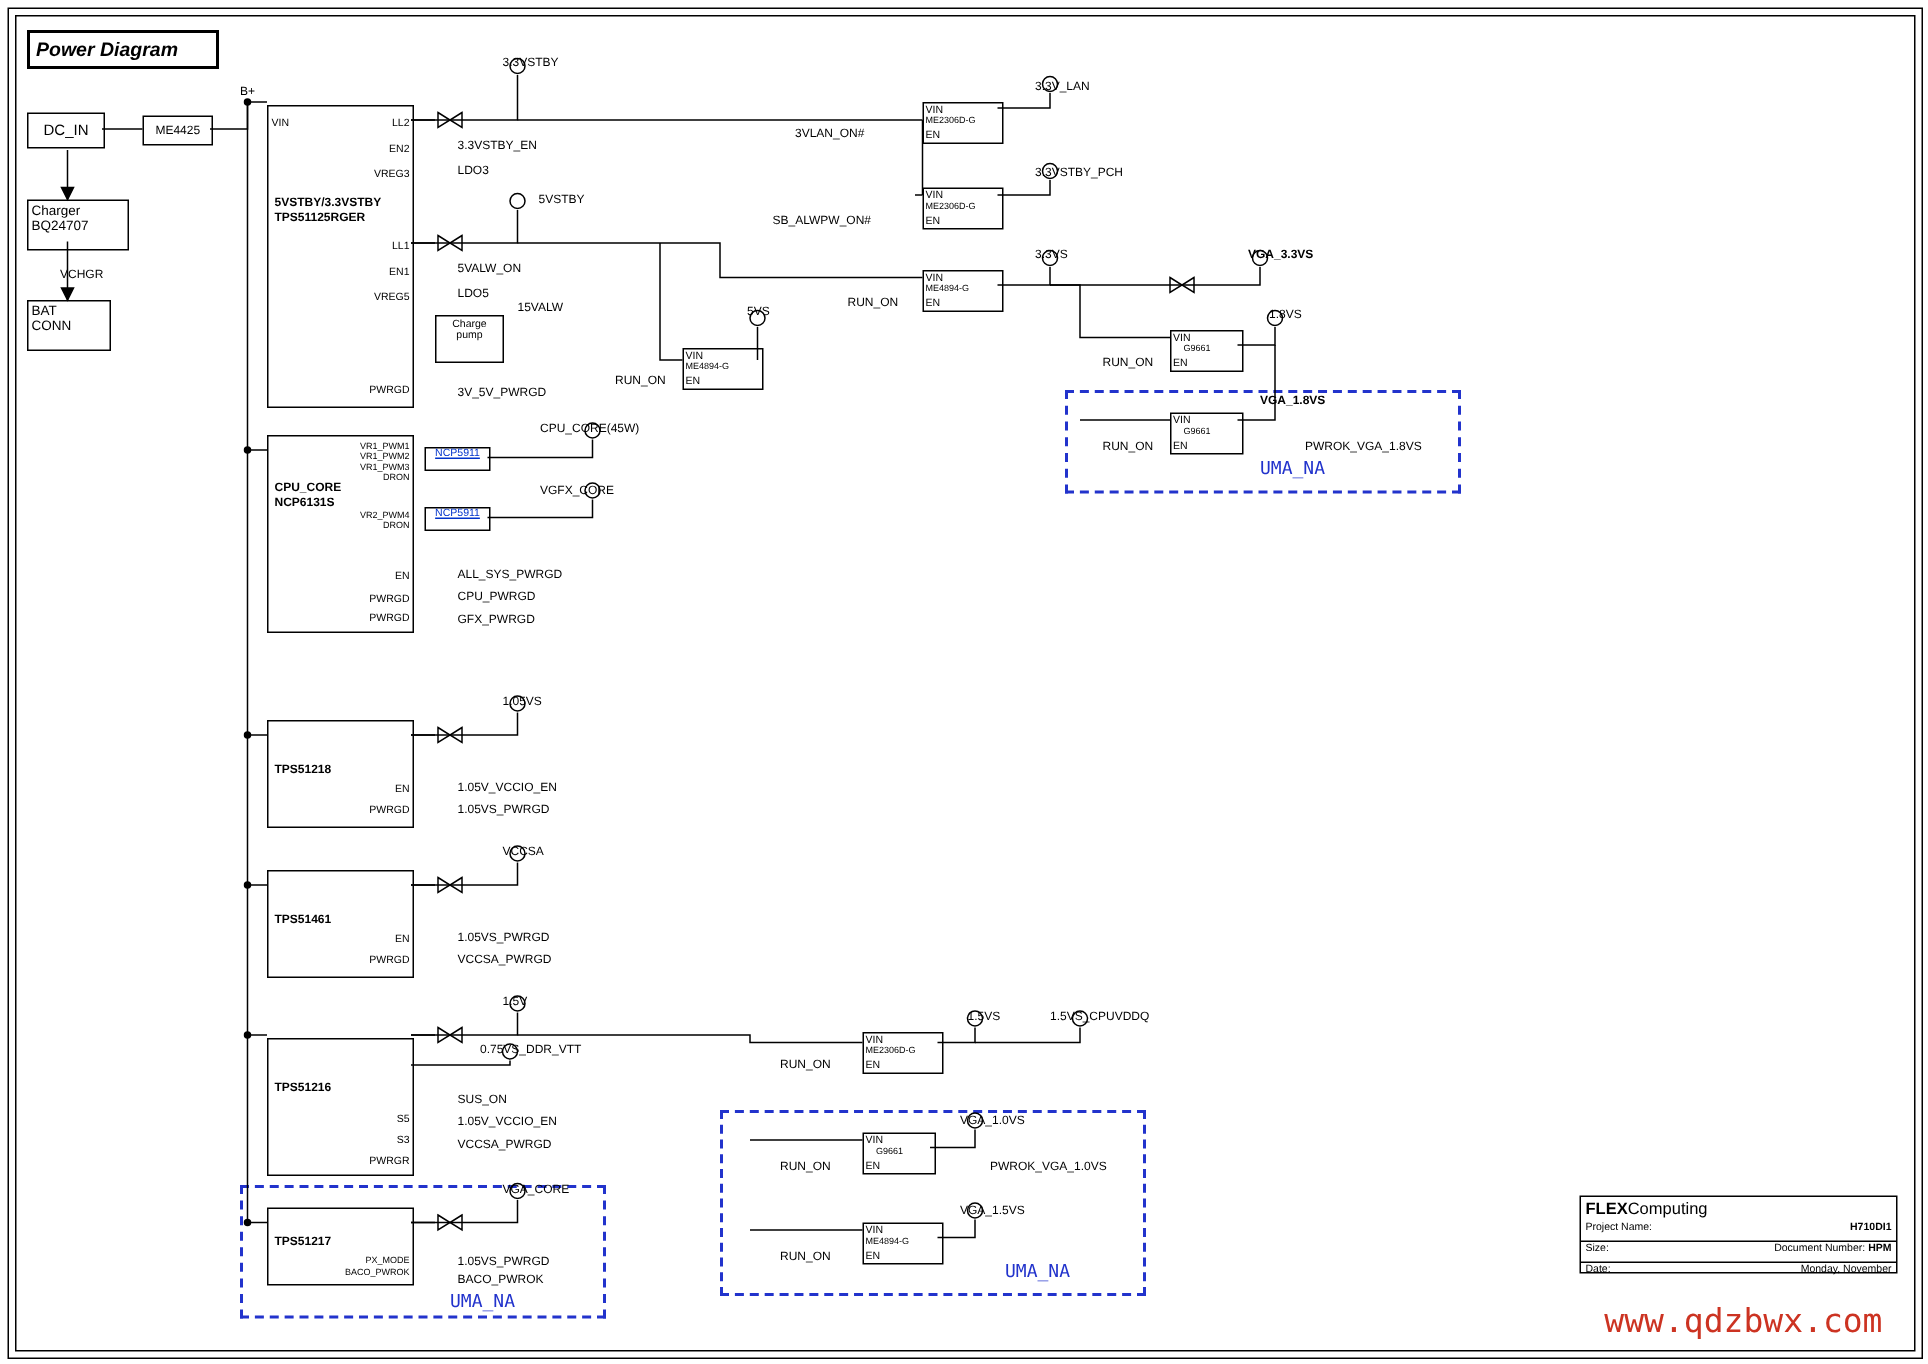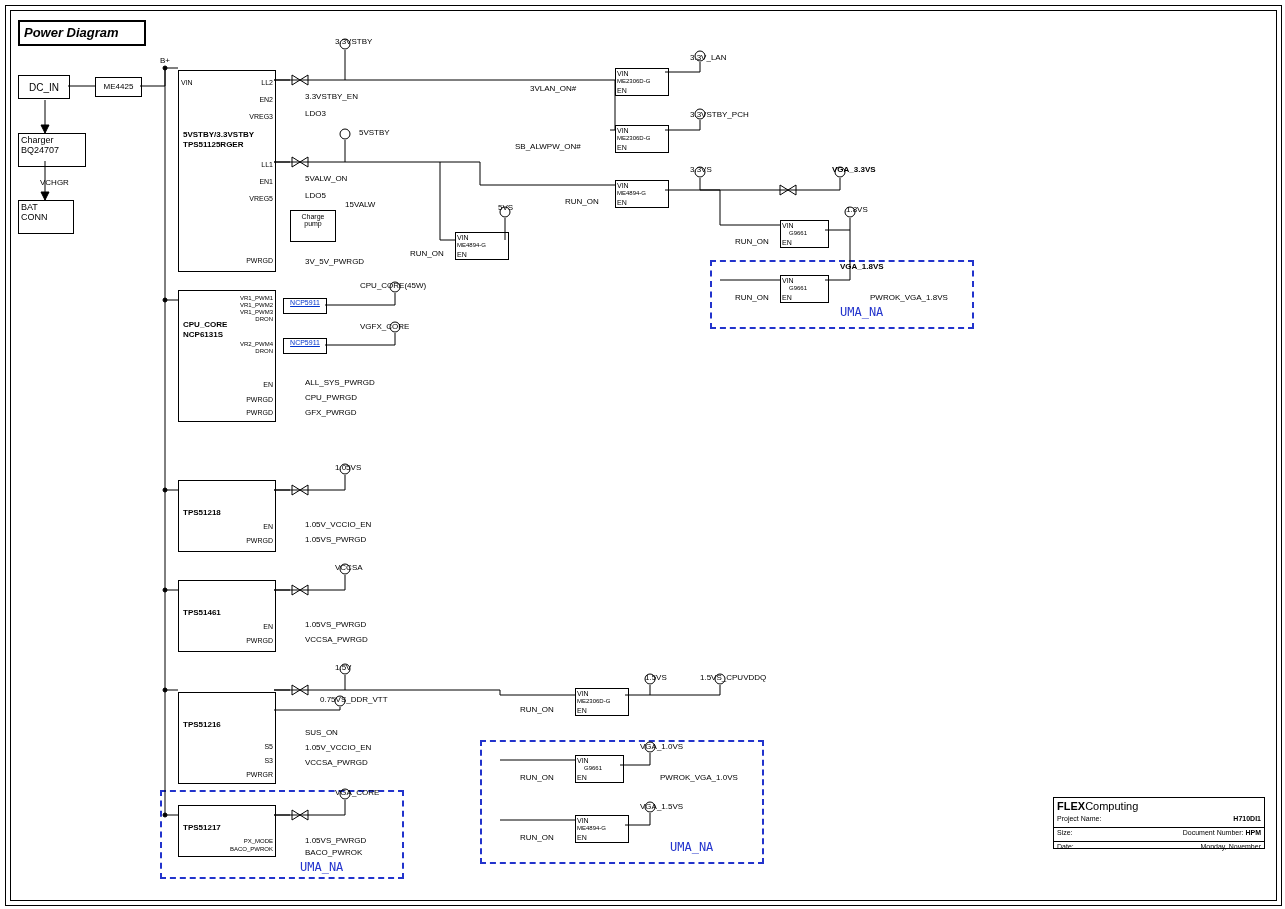--- a/index.html
+++ b/index.html
@@ -384,13 +384,14 @@
       <span><span>Size:</span></span>
       <span><span>Document Number:</span> <b>HPM</b></span>
     </div>
   <div class="row" style="border-bottom:none;">
       <span>Date:</span>
       <span>Monday, November</span>
     </div>
 </div>
 
 <div class="watermark">
+  <div class="url">www.qdzbwx.com</div>
 </div>
 
 </body></html>

